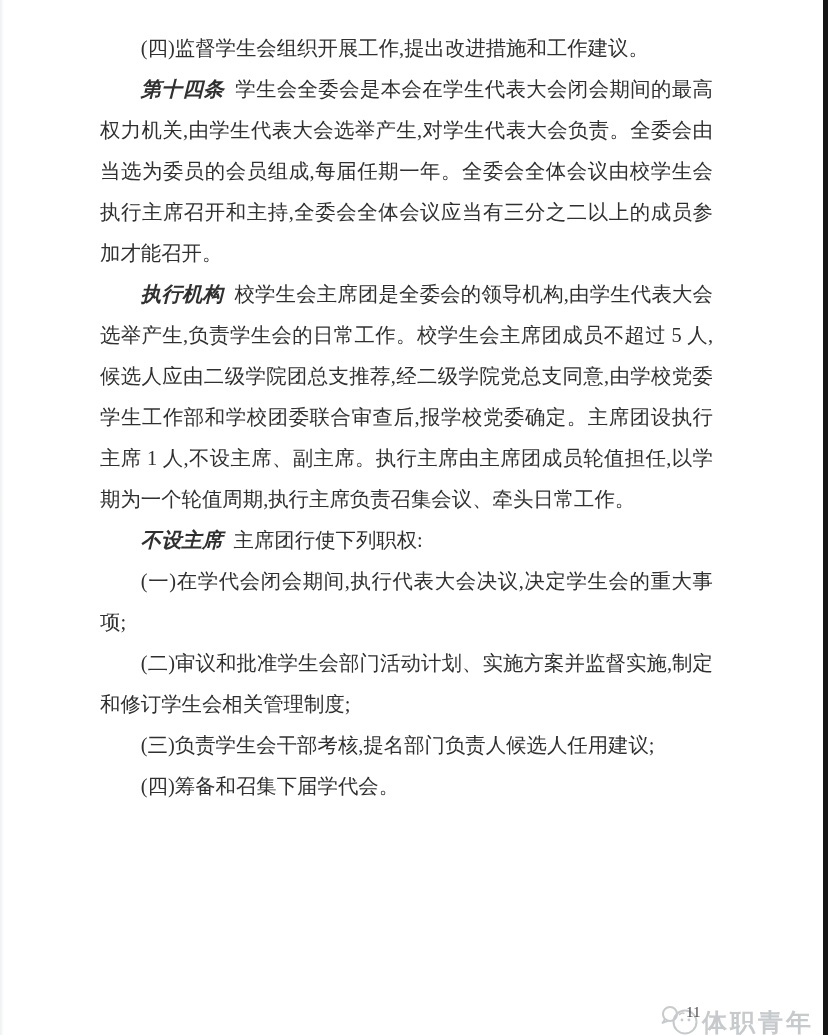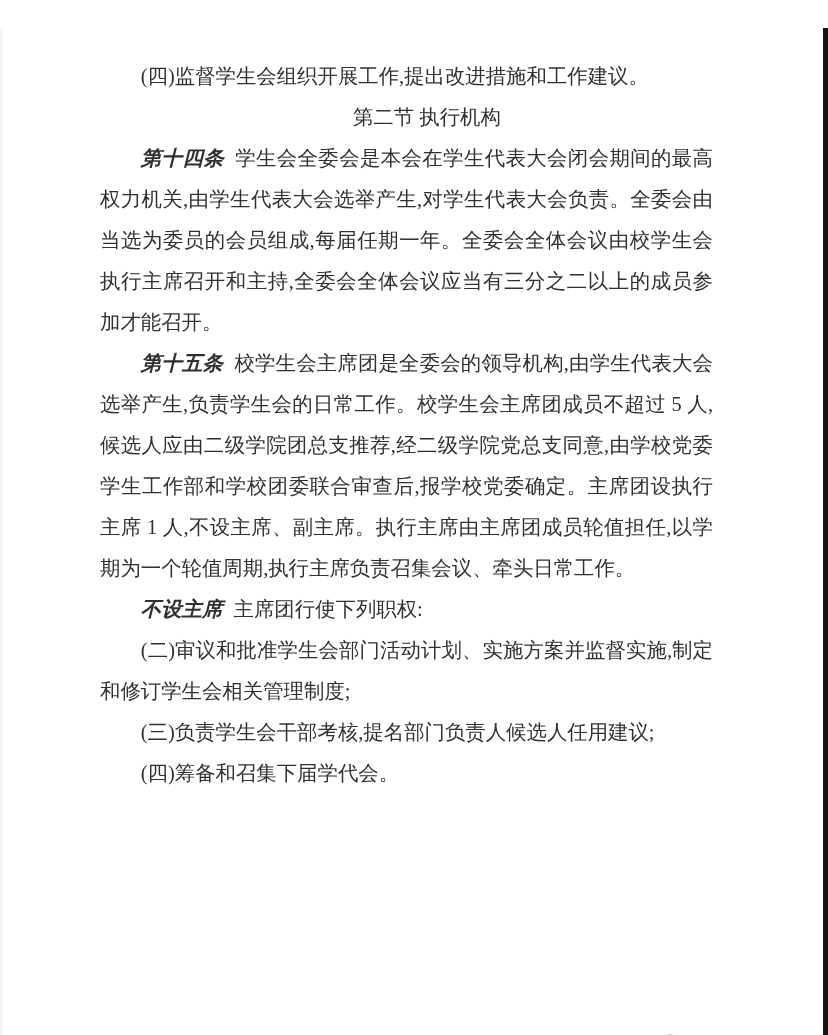--- a/index.html
+++ b/index.html
@@ -11,21 +11,20 @@
     width: 828px;
     height: 1035px;
     position: relative;
     overflow: hidden;
     font-family: "Liberation Serif", "DejaVu Serif", serif;
   }
   .page {
     position: absolute;
     inset: 0;
     background: #ffffff;
-    margin-top: 28px;
   }
   
   .left-edge-shade {
     position: absolute;
     left: 0; top: 0;
     width: 4px; height: 100%;
     background: linear-gradient(to right, #eef0f1, #ffffff);
   }
   
   .right-edge-strip {
@@ -88,29 +87,29 @@
 <body>
 
 <div class="page">
 
   <div class="left-edge-shade"></div>
 
   <div class="content">
 
     <p class="para">(四)监督学生会组织开展工作,提出改进措施和工作建议。</p>
 
-    <p class="para section-heading">第二节 执行机构</p>
 
     <p class="para"><span class="article-label">第十四条</span><span>学生会全委会是本会在学生代表大会闭会期间的最高权力机关,由学生代表大会选举产生,对学生代表大会负责。全委会由当选为委员的会员组成,每届任期一年。全委会全体会议由校学生会执行主席召开和主持,全委会全体会议应当有三分之二以上的成员参加才能召开。</span></p>
 
 
-    <p class="para"><span class="article-label">第十五条</span><span>校学生会主席团是全委会的领导机构,由学生代表大会选举产生,负责学生会的日常工作。校学生会主席团成员不超过 5 人,候选人应由二级学院团总支推荐,经二级学院党总支同意,由学校党委学生工作部和学校团委联合审查后,报学校党委确定。主席团设执行主席 1 人,不设主席、副主席。执行主席由主席团成员轮值担任,以学期为一个轮值周期,执行主席负责召集会议、牵头日常工作。</span></p>
+    <p class="para"><span class="article-label">执行机构</span><span>校学生会主席团是全委会的领导机构,由学生代表大会选举产生,负责学生会的日常工作。校学生会主席团成员不超过 5 人,候选人应由二级学院团总支推荐,经二级学院党总支同意,由学校党委学生工作部和学校团委联合审查后,报学校党委确定。主席团设执行主席 1 人,不设主席、副主席。执行主席由主席团成员轮值担任,以学期为一个轮值周期,执行主席负责召集会议、牵头日常工作。</span></p>
 
     <p class="para"><span class="article-label">不设主席</span><span>主席团行使下列职权:</span></p>
 
+    <p class="para">(一)在学代会闭会期间,执行代表大会决议,决定学生会的重大事项;</p>
 
     <p class="para">(二)审议和批准学生会部门活动计划、实施方案并监督实施,制定和修订学生会相关管理制度;</p>
 
     <p class="para">(三)负责学生会干部考核,提名部门负责人候选人任用建议;</p>
 
     <p class="para">(四)筹备和召集下届学代会。</p>
 
 
   </div>
 

